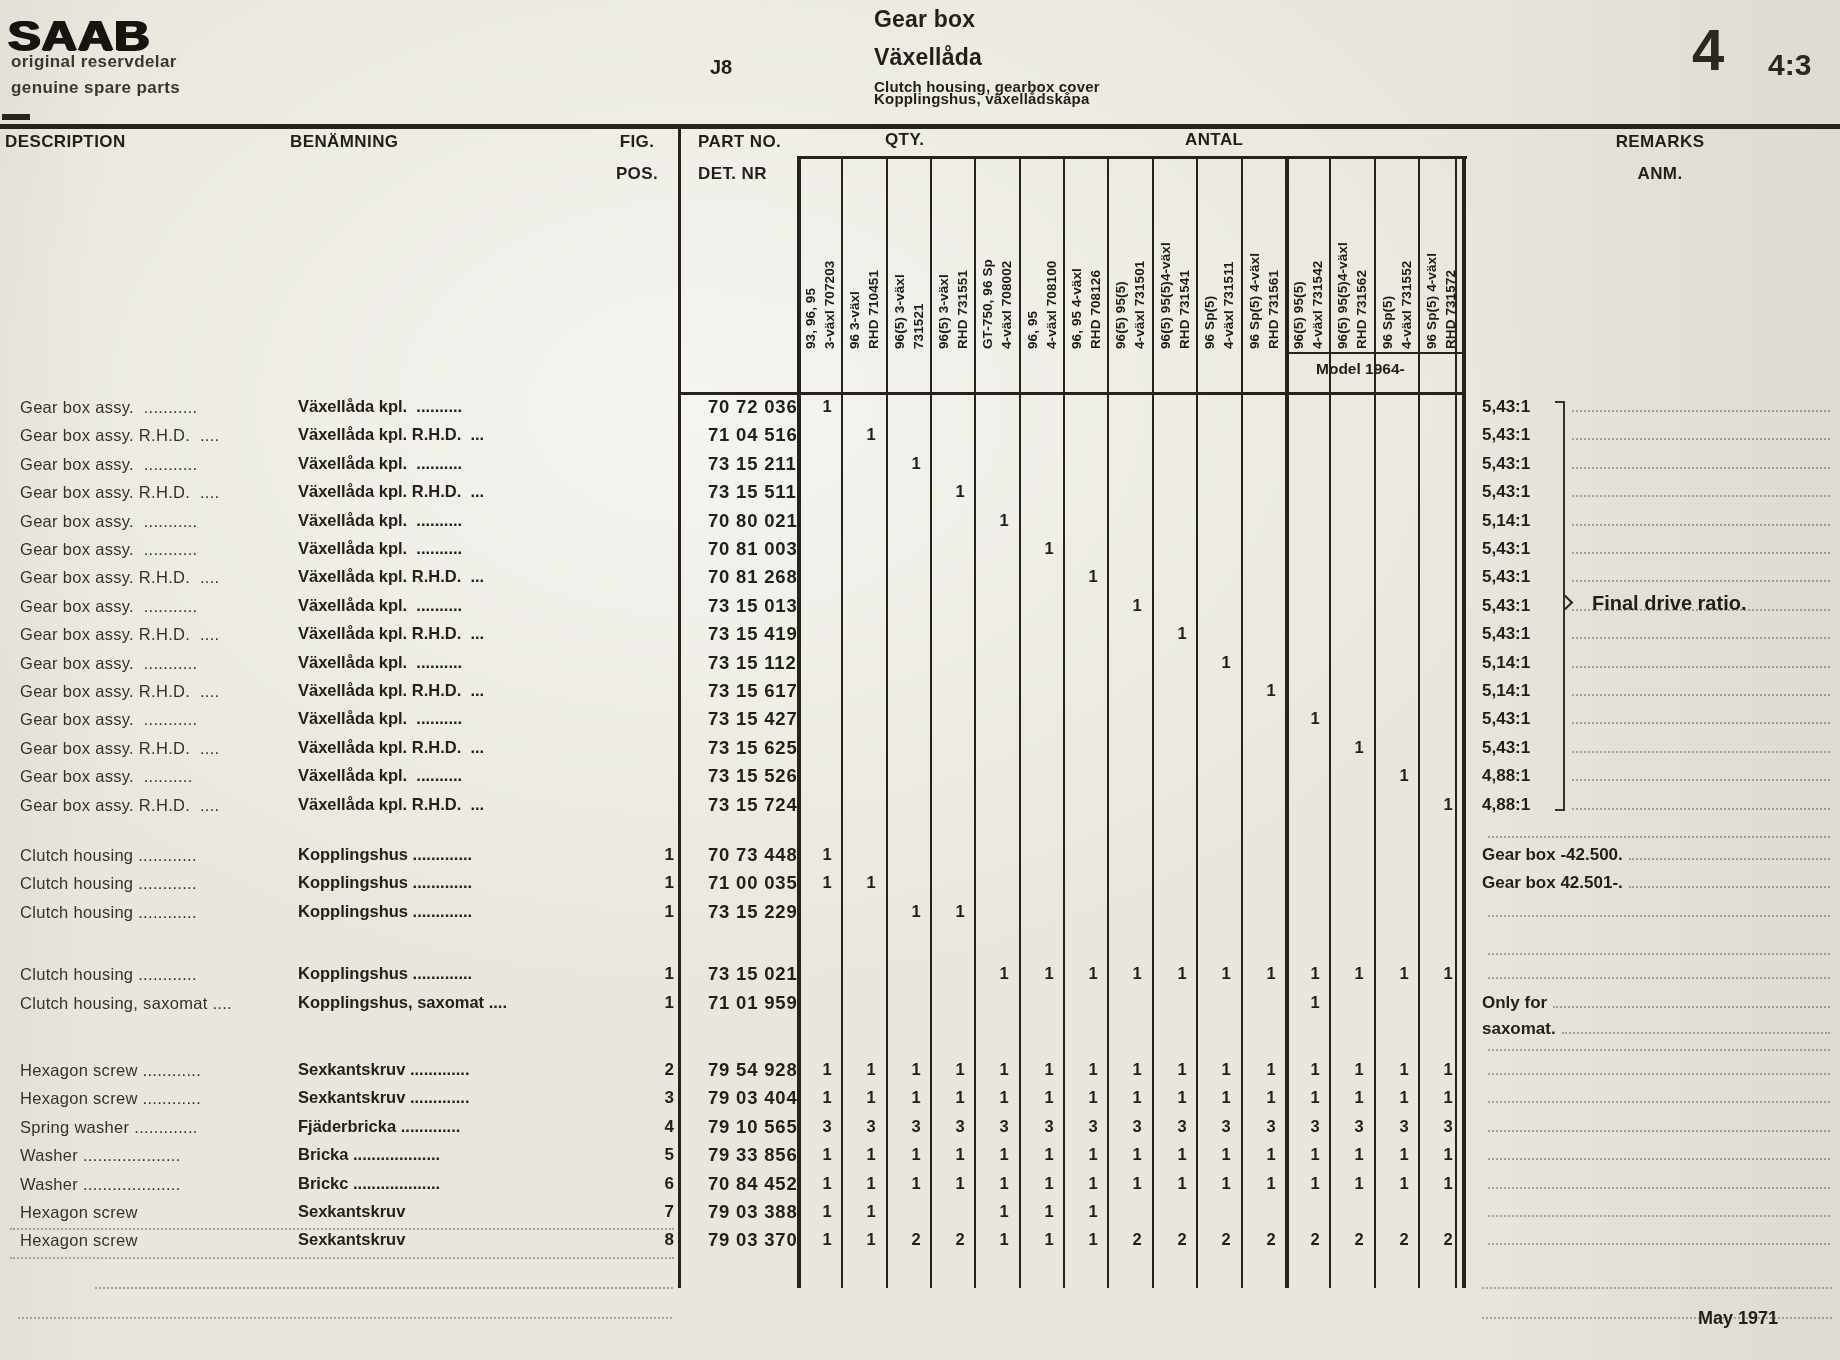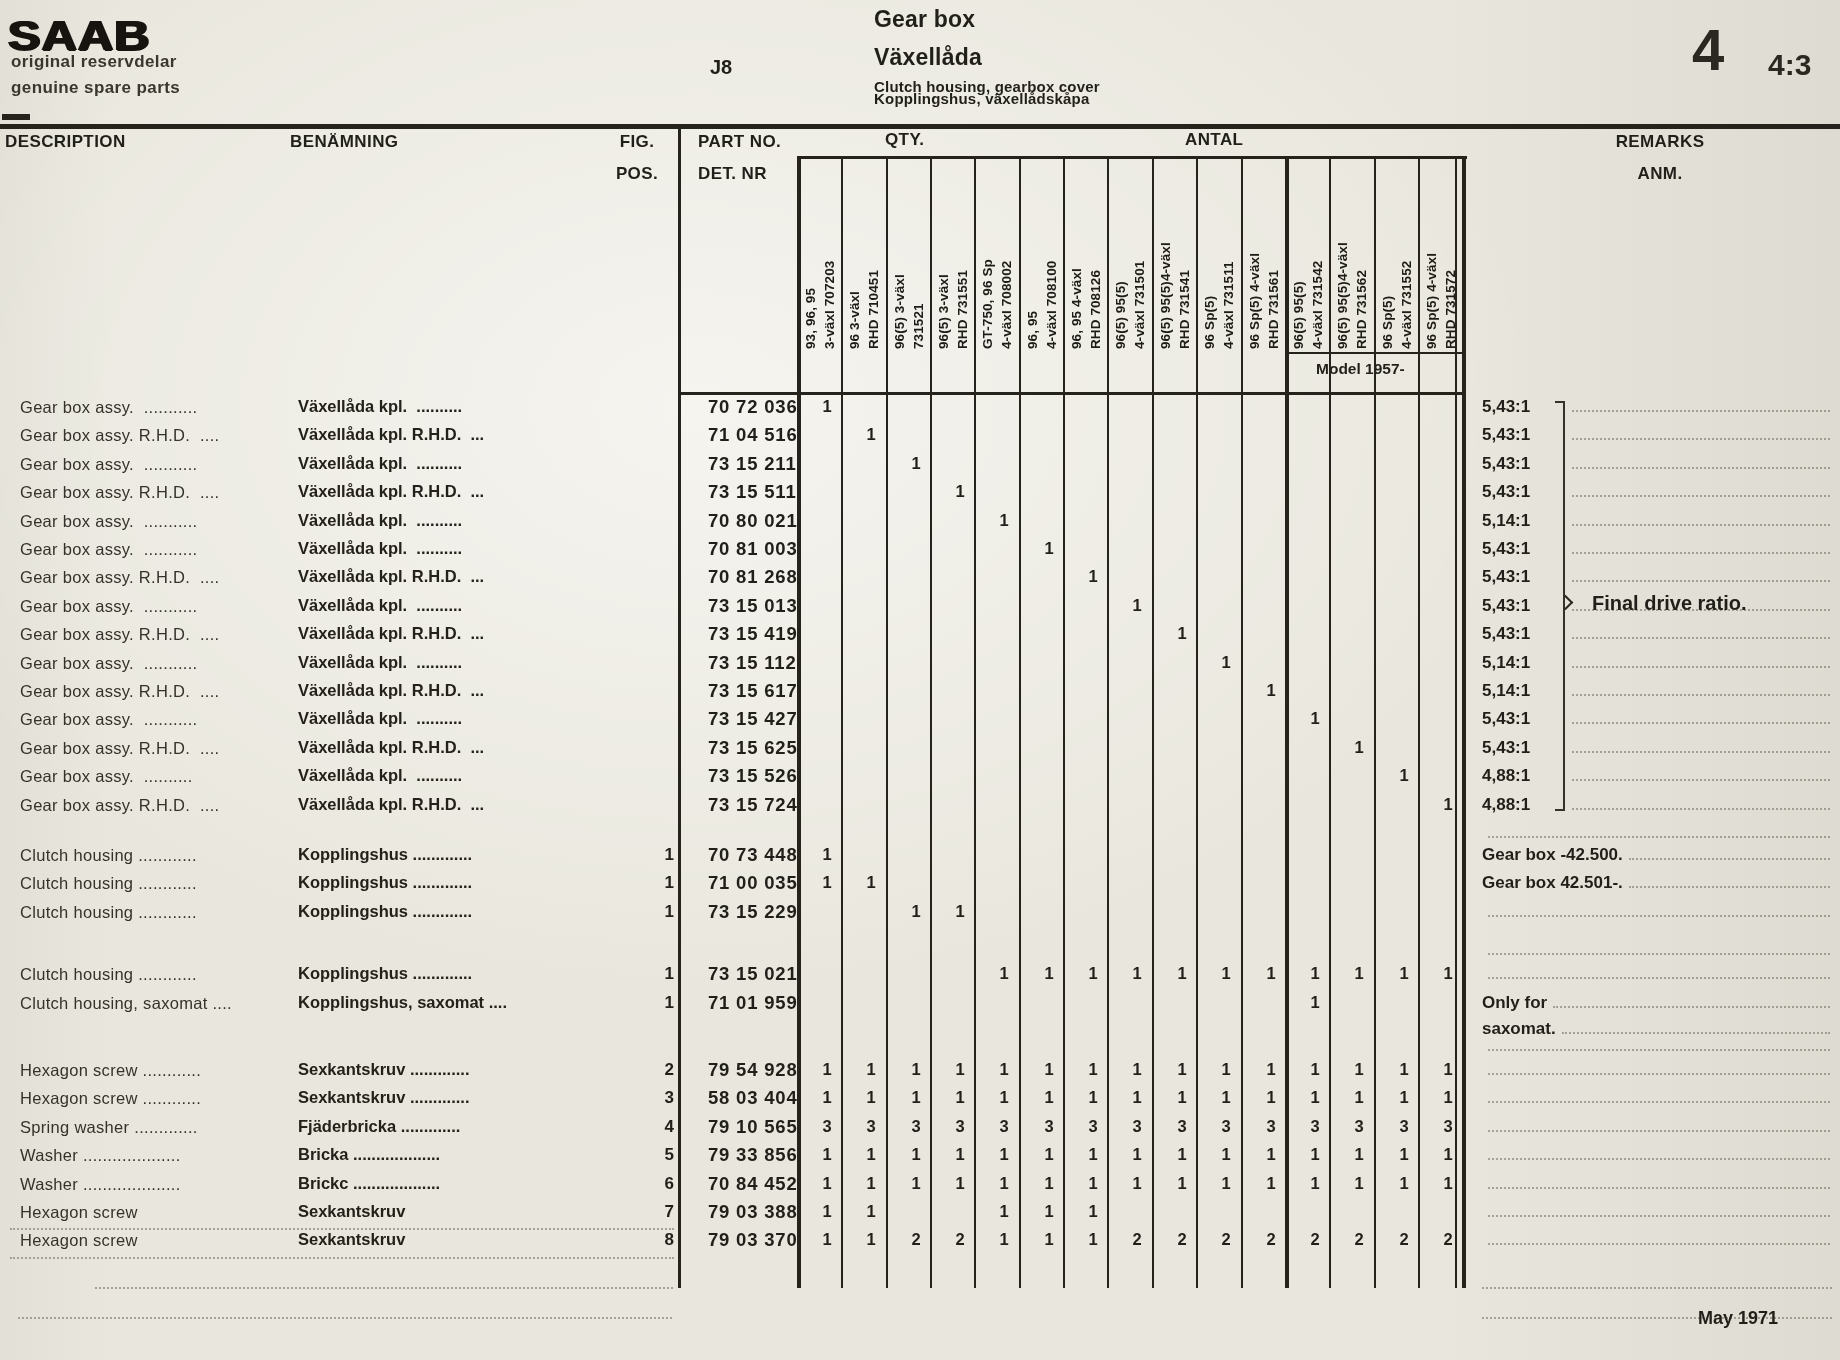--- a/index.html
+++ b/index.html
@@ -72,21 +72,21 @@
   <div class="abs colhead" style="left:5px;top:132px;">DESCRIPTION</div>
   <div class="abs colhead" style="left:290px;top:132px;">BENÄMNING</div>
   <div class="abs colhead" style="left:606px;top:132px;width:62px;text-align:center;">FIG.</div>
   <div class="abs colhead" style="left:606px;top:164px;width:62px;text-align:center;">POS.</div>
   <div class="abs colhead" style="left:698px;top:132px;">PART NO.</div>
   <div class="abs colhead" style="left:698px;top:164px;">DET. NR</div>
   <div class="abs colhead" style="left:885px;top:130px;">QTY.</div>
   <div class="abs colhead" style="left:1185px;top:130px;">ANTAL</div>
   <div class="abs colhead" style="left:1580px;top:132px;width:160px;text-align:center;">REMARKS</div>
   <div class="abs colhead" style="left:1580px;top:164px;width:160px;text-align:center;">ANM.</div>
-  <div class="abs modelnote" style="left:1316px;top:360px;">Model 1957-</div>
+  <div class="abs modelnote" style="left:1316px;top:360px;">Model 1964-</div>
 
   <div id="qty-headers">
       <div class="rot" style="left: 803px; top: 349px;">93, 96, 95</div>
       <div class="rot" style="left: 822px; top: 349px;">3-växl 707203</div>
       <div class="rot" style="left: 847px; top: 349px;">96 3-växl</div>
       <div class="rot" style="left: 866px; top: 349px;">RHD 710451</div>
       <div class="rot" style="left: 892px; top: 349px;">96(5) 3-växl</div>
       <div class="rot" style="left: 911px; top: 349px;">731521</div>
       <div class="rot" style="left: 936px; top: 349px;">96(5) 3-växl</div>
       <div class="rot" style="left: 955px; top: 349px;">RHD 731551</div>
@@ -384,21 +384,21 @@
         <div class="qcell" style="left: 1374px;">1</div>
         <div class="qcell" style="left: 1418px;">1</div>
       </div>
       <div class="rem" style="top: 1057px;">
         <div class="dots"></div>
       </div>
       <div class="row" style="top: 1085px;">
         <div class="cell-d">Hexagon screw ............</div>
         <div class="cell-b">Sexkantskruv .............</div>
         <div class="cell-f">3</div>
-        <div class="cell-p">58 03 404</div>
+        <div class="cell-p">79 03 404</div>
         <div class="qcell" style="left: 797px;">1</div>
         <div class="qcell" style="left: 841px;">1</div>
         <div class="qcell" style="left: 886px;">1</div>
         <div class="qcell" style="left: 930px;">1</div>
         <div class="qcell" style="left: 974px;">1</div>
         <div class="qcell" style="left: 1019px;">1</div>
         <div class="qcell" style="left: 1063px;">1</div>
         <div class="qcell" style="left: 1107px;">1</div>
         <div class="qcell" style="left: 1152px;">1</div>
         <div class="qcell" style="left: 1196px;">1</div>

